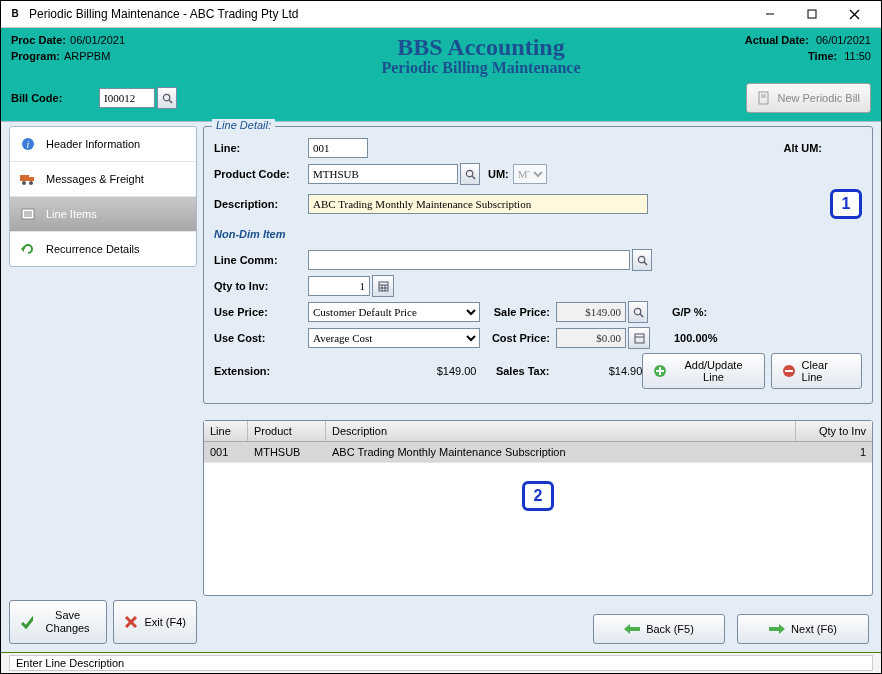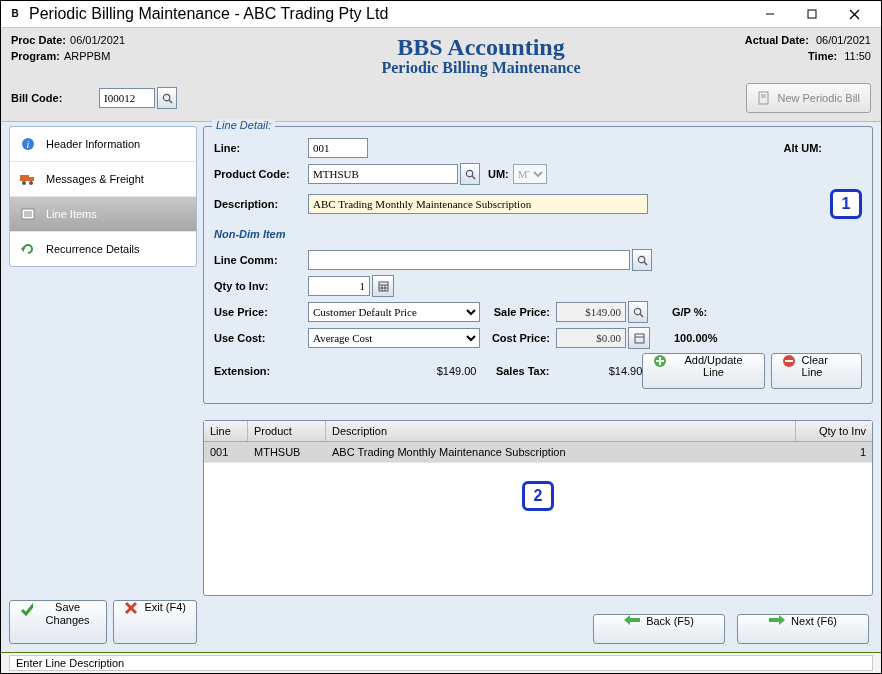--- a/index.html
+++ b/index.html
@@ -1,23 +1,23 @@
 <!DOCTYPE html>
 <html><head>
 <meta charset="utf-8">
 <style>
 html,body{margin:0;padding:0;font-family:Tahoma,Arial,sans-serif;font-size:11px;color:#000;background:#fff}
 .window{width:882px;height:674px;border:1px solid #000;box-sizing:border-box;display:flex;flex-direction:column;background:#fff}
 .titlebar{height:26px;display:flex;align-items:center;padding:0 6px;border-bottom:1px solid #ccc;background:#fff}
 .titlebar .app-icon{width:16px;height:16px;margin-right:6px;font-weight:bold;font-size:10px;text-align:center;line-height:16px}
-.titlebar .title{flex:1;font-size:16px}
+.titlebar .title{flex:1;font-size:12px}
 .win-btns{display:flex;gap:0}
 .win-btn{width:42px;height:22px;display:flex;align-items:center;justify-content:center;font-size:12px}
 .win-btn svg{display:block}
-.header-blue{background:#e5e5e5;border-bottom:1px solid #a7bcd0;position:relative}
+.header-blue{background:#14b8a6;border-bottom:1px solid #a7bcd0;position:relative}
 .header-rows{display:flex;padding:6px 10px 0 10px}
 .hdr-col-l{width:300px}
 .hdr-col-c{flex:1;text-align:center}
 .hdr-col-r{width:220px;text-align:right}
 .hdr-lbl{font-weight:bold;display:inline-block;margin-right:4px}
 .brand{font-family:Georgia,'Times New Roman',serif;color:#1b4f8f;font-weight:bold}
 .brand-main{font-size:24px}
 .brand-sub{font-size:16px;margin-top:-2px}
 .billcode-row{display:flex;align-items:center;padding:10px 10px 12px 10px}
 .billcode-row .lbl{font-weight:bold;width:88px}
@@ -25,21 +25,21 @@
 .lookup-btn{width:18px;height:20px;border:1px solid #7a8ca0;background:linear-gradient(#fefefe,#d9e1ea);display:inline-flex;align-items:center;justify-content:center;margin-left:2px}
 .mag{width:11px;height:11px}
 .new-btn{position:absolute;right:10px;bottom:8px;height:28px;border:1px solid #a0a0a0;background:linear-gradient(#fafafa,#e4e4e4);color:#888;display:flex;align-items:center;padding:0 10px;gap:6px;border-radius:3px}
 .body-area{flex:1;display:flex;background:#e4edf5;padding:4px 8px 8px 8px;gap:6px}
 .leftcol{width:188px;display:flex;flex-direction:column;gap:6px}
 .nav-box{border:1px solid #a7bcd0;background:#fff;border-radius:3px;overflow:hidden}
 .nav-item{height:34px;display:flex;align-items:center;padding:0 10px;gap:10px;border-bottom:1px solid #e5e5e5;cursor:pointer}
 .nav-item:last-child{border-bottom:none}
 .nav-item.selected{background:linear-gradient(#c8c8c8,#a7a7a7);color:#fff}
 .nav-icon{width:16px;height:16px;display:inline-flex;align-items:center;justify-content:center}
-.btn{border:1px solid #7a8ca0;background:linear-gradient(#fefefe,#e1e8ef);border-radius:3px;display:inline-flex;justify-content:center;gap:6px;height:28px;padding:0 10px;cursor:pointer}
+.btn{border:1px solid #7a8ca0;background:linear-gradient(#fefefe,#e1e8ef);border-radius:3px;display:inline-flex;align-items:center;justify-content:center;gap:6px;height:28px;padding:0 10px;cursor:pointer}
 .btn.tall{height:42px}
 .action-row{display:flex;gap:6px;margin-top:auto}
 .rightcol{flex:1;display:flex;flex-direction:column;gap:16px}
 .groupbox{border:1px solid #7a8ca0;border-radius:3px;background:#e4edf5;position:relative;padding:10px 10px 10px 10px}
 .groupbox .legend{position:absolute;top:-8px;left:8px;background:#e4edf5;color:#1b4f8f;font-style:italic;padding:0 4px}
 .form-row{display:flex;align-items:center;margin-bottom:4px;min-height:22px}
 .form-row .flabel{width:94px;font-weight:bold}
 .form-row .flabel2{width:70px;font-weight:bold;text-align:right;padding-right:6px}
 .select{border:1px solid #7a8ca0;background:#fff;height:20px;font:11px Tahoma}
 .num-box{border:1px solid #7a8ca0;background:#fff;height:20px;text-align:right;padding:0 4px;box-sizing:border-box;font:11px Tahoma}

